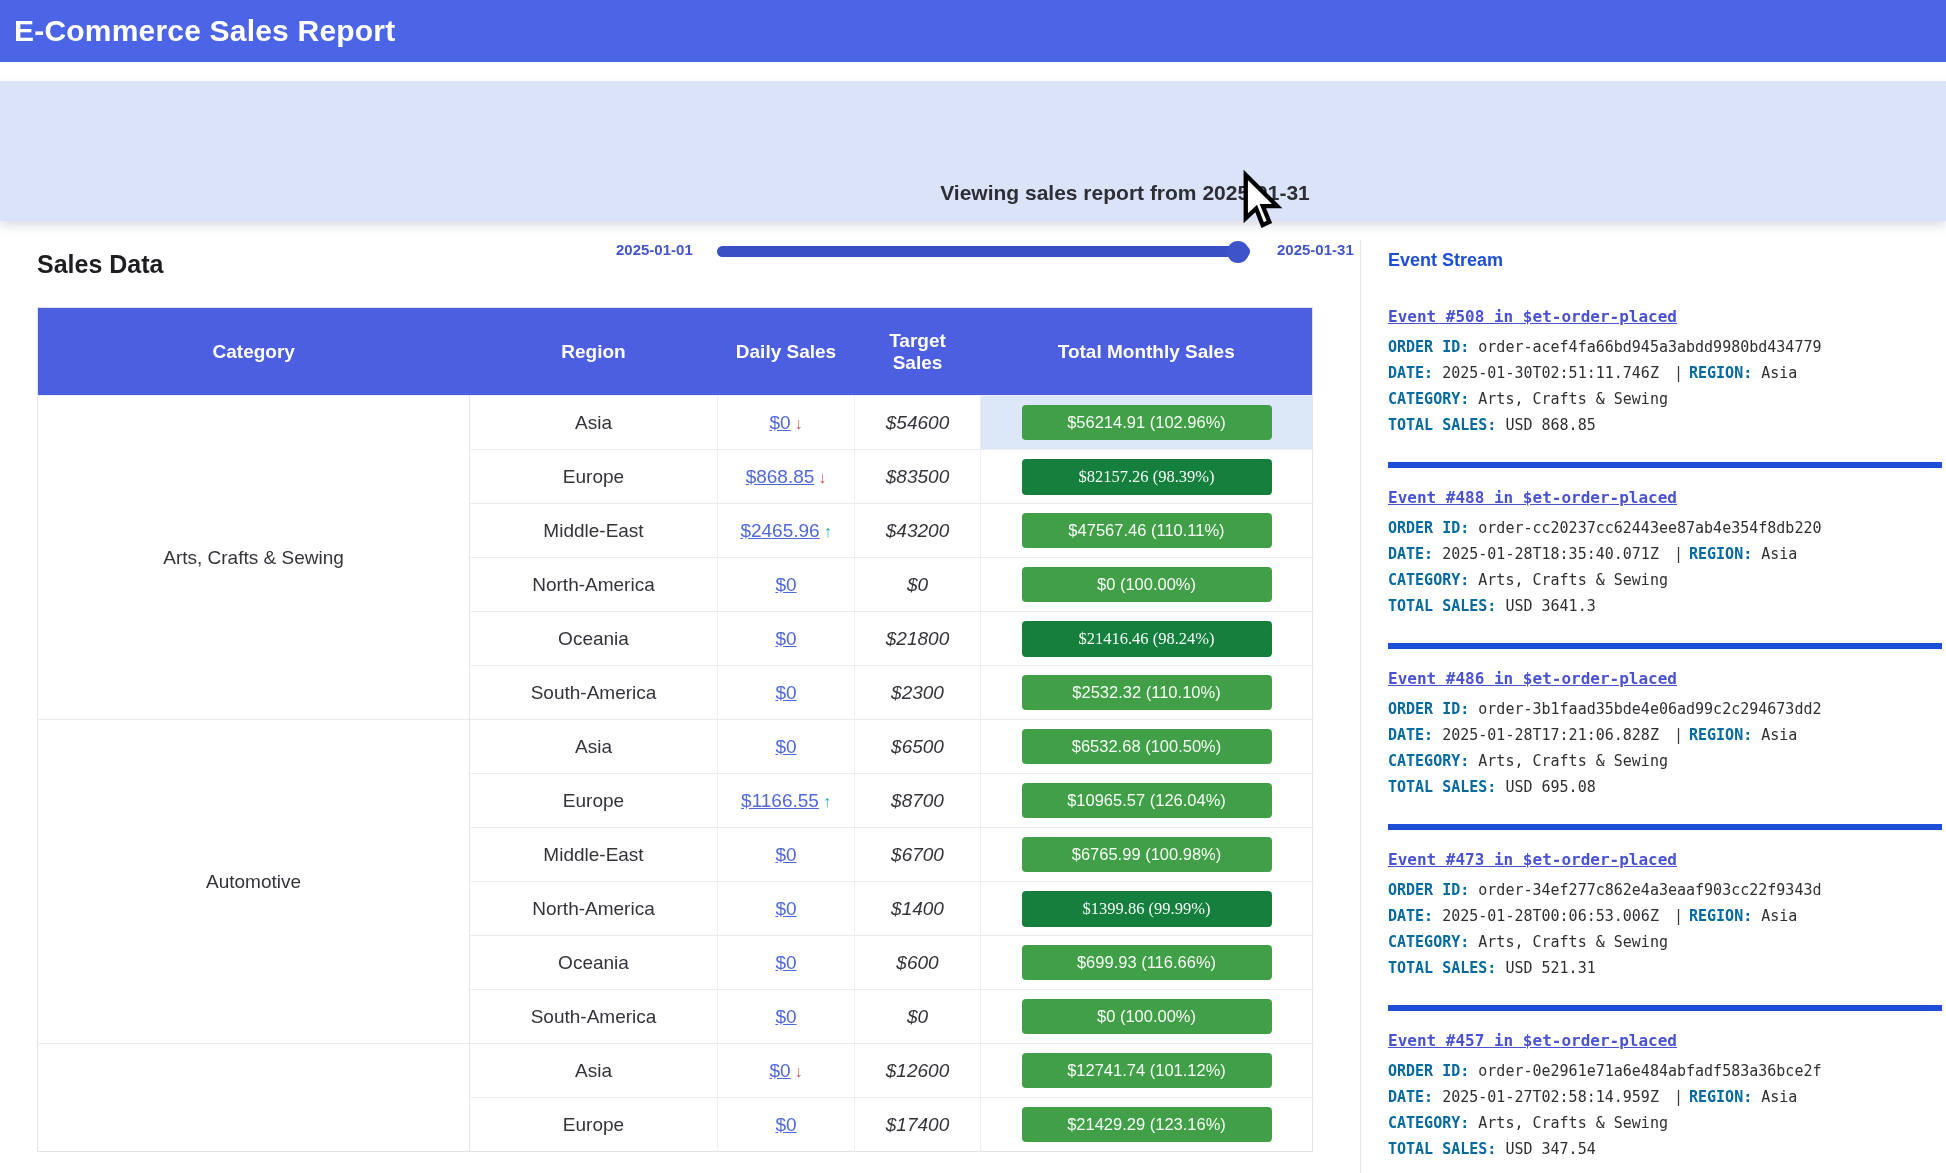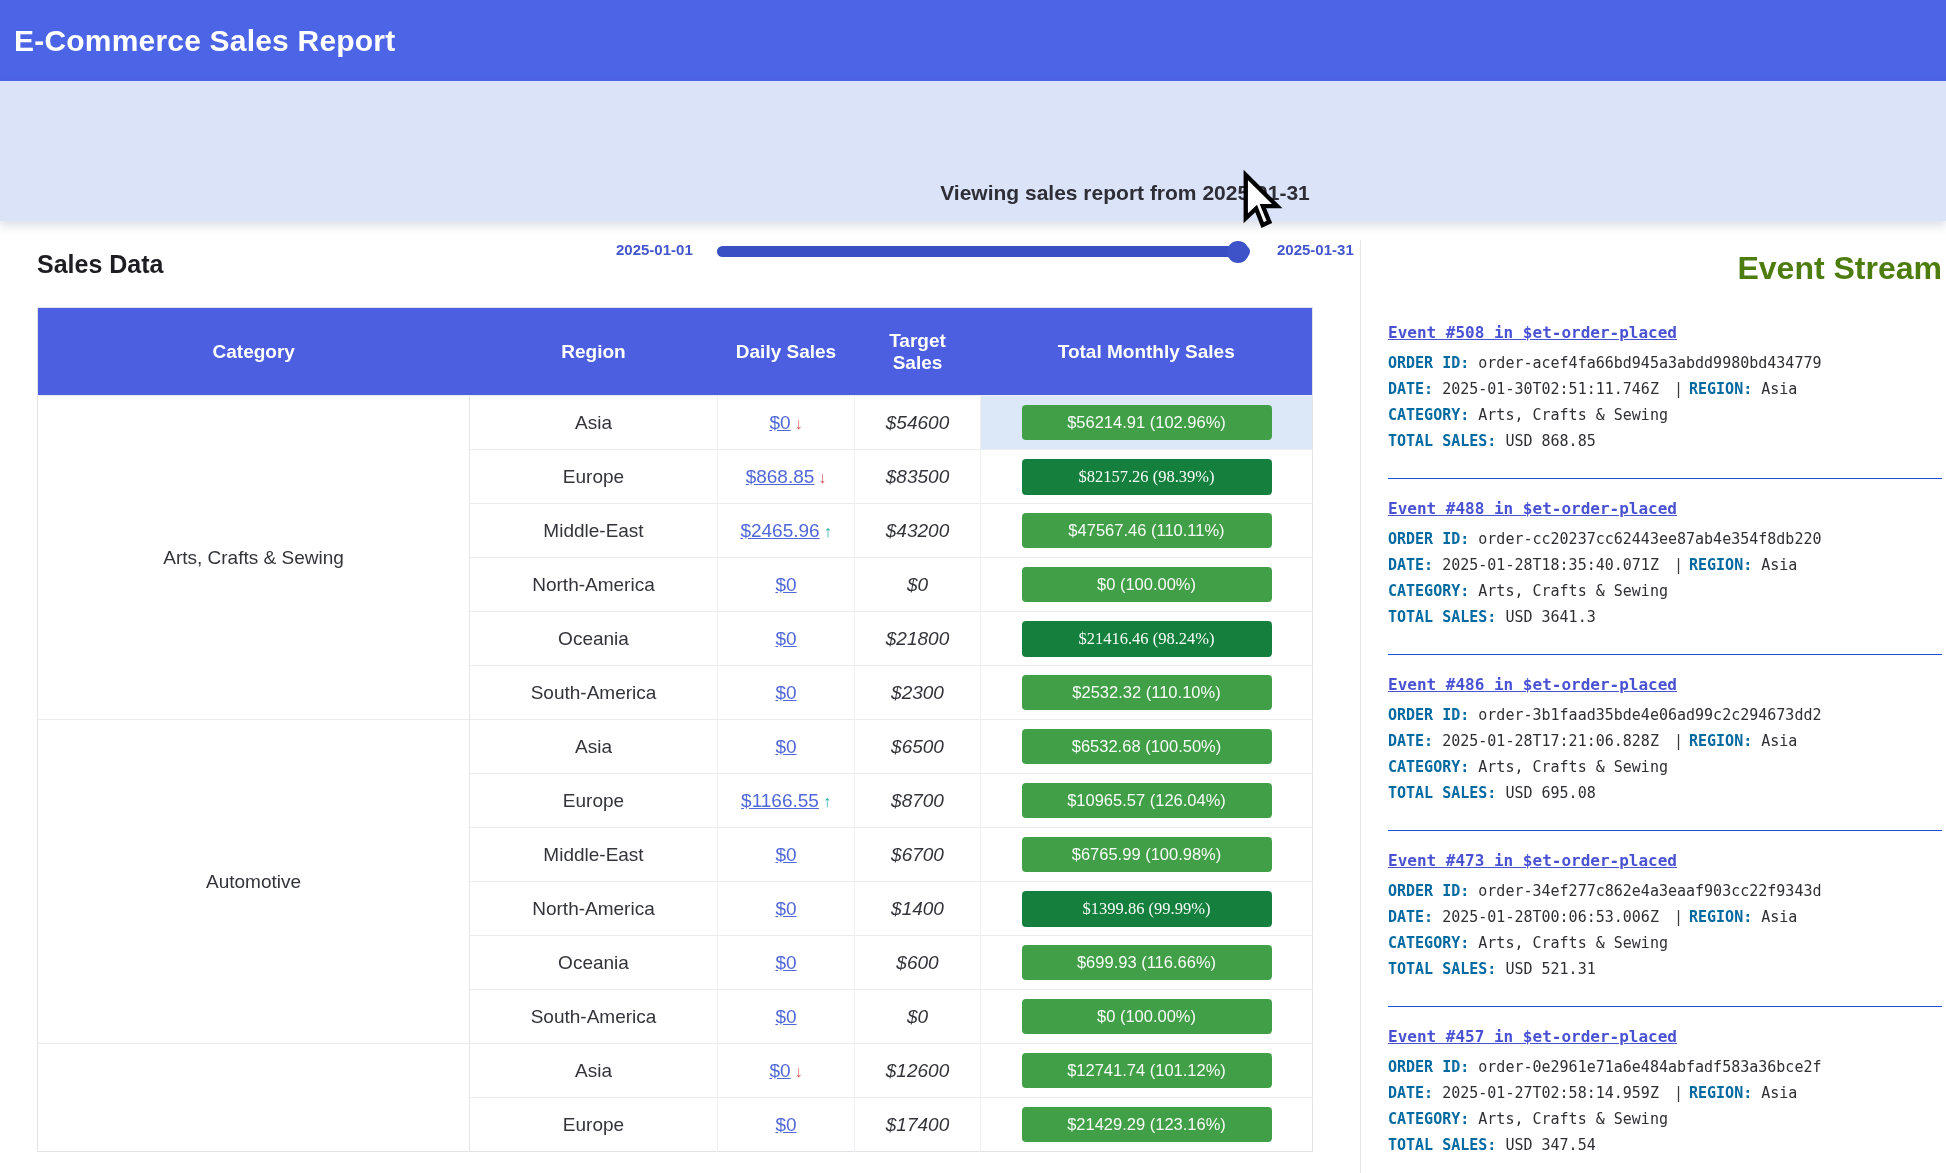--- a/index.html
+++ b/index.html
@@ -1,21 +1,21 @@
 <!DOCTYPE html>
 <html><head>
 <meta charset="utf-8">
 <style>
   * { margin:0; padding:0; box-sizing:border-box; }
   html,body { width:1946px; height:1173px; overflow:hidden; background:#ffffff;
               font-family:"Liberation Sans", sans-serif; }
   .stage { position:relative; width:1946px; height:1173px; background:#ffffff; }
 
   
-  .app-header { position:absolute; left:0; top:0; width:1946px; height:81px;
+  .app-header { position:absolute; left:0; top:0; width:1946px; height:62px;
                 background:#4c64e6; display:flex; align-items:center; }
   .app-title { color:#ffffff; font-size:30px; font-weight:bold; padding-left:14px;
                letter-spacing:.2px; }
 
   
   .slider-section { position:absolute; left:0; top:81px; width:1946px; height:140px;
                     background:#dbe3f8; box-shadow:0 5px 9px rgba(120,130,160,.25); }
   .slider-title { position:absolute; left:700px; top:100px; width:850px; text-align:center;
                   font-size:21px; font-weight:bold; color:#2e2e36; }
   .slider-label { position:absolute; top:160px; font-size:15px; font-weight:bold;
@@ -50,23 +50,23 @@
   .arrow.down { color:#d95c5c; }
   .arrow.up { color:#23b3a4; }
   .badge { display:inline-block; min-width:250px; padding:8px 14px; border-radius:4px;
            font-size:16.5px; color:rgba(255,255,255,.96); font-weight:normal; }
   .badge.green { background:#41a047; }
   .badge.red { background:#15803d;font-family:Liberation Serif, serif; }
 
   
   .event-panel { position:absolute; left:1360px; top:240px; width:582px; height:933px;
                  border-left:1px solid #e3e3e8; padding-left:27px; }
-  .event-heading { font-size:32px; font-weight:bold; color:#4d7c0f; margin-top:10px;text-align:right; }
+  .event-heading { font-size:18px; font-weight:bold; color:#1d4ed8; margin-top:10px; }
   .events-list { margin-top:16px; }
-  .event-card { padding:20px 0 24px 0; border-bottom:1px solid #1d4ed8;
+  .event-card { padding:20px 0 24px 0; border-bottom:6px solid #1d4ed8;
                 font-family:"DejaVu Sans Mono","Liberation Mono",monospace; }
   .event-card:last-child { border-bottom:none; }
   a.event-title { display:inline-block; font-family:"DejaVu Sans Mono","Liberation Mono",monospace;
                   font-size:16px; font-weight:bold; color:#4a52d4; text-decoration:underline;
                   margin-bottom:8px; cursor:pointer; }
   .event-line { font-size:15px; color:#2f2f33; line-height:26px; white-space:nowrap;
                 overflow:hidden; }
   .event-line b { color:#0369a1;text-align:center; }
   .pipe-sep { color:#3a3a3e; padding:0 6px; }
 </style>

